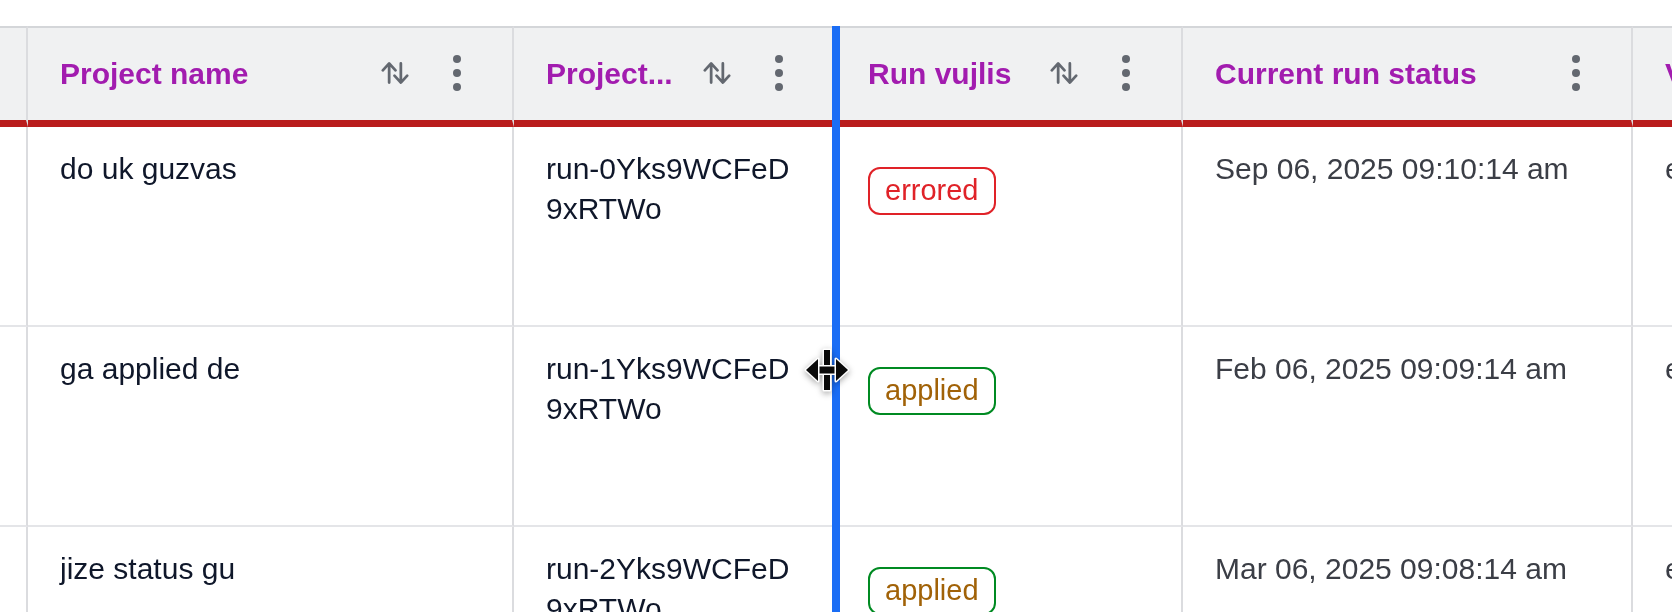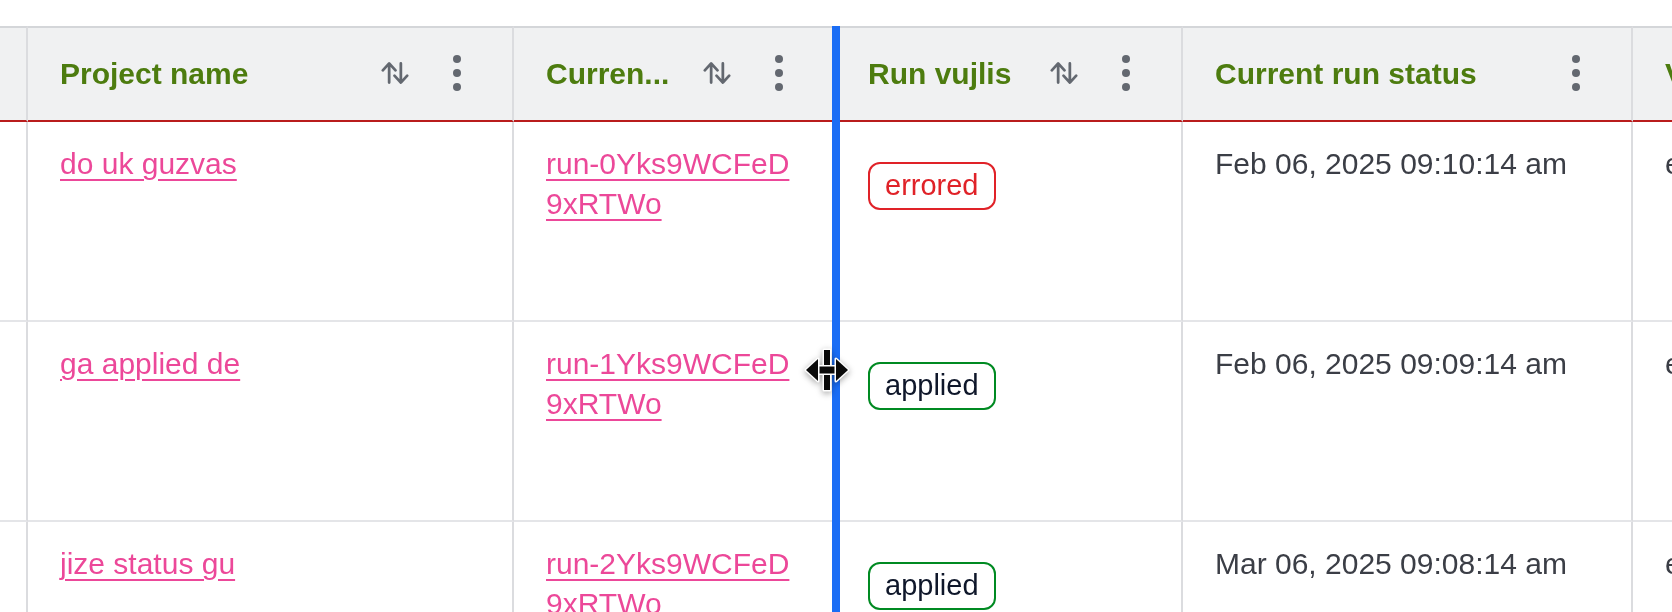--- a/index.html
+++ b/index.html
@@ -8,47 +8,47 @@
     font-family:"Liberation Sans","DejaVu Sans",sans-serif;
     -webkit-font-smoothing:antialiased;
   }
   table.ws{
     position:absolute;top:26px;left:0;width:2040px;
     table-layout:fixed;border-collapse:separate;border-spacing:0;
   }
   
   thead th{
     height:92px;background:#f0f1f2;vertical-align:middle;
-    border-top:2px solid #d4d6d9;border-bottom:2px solid #b91c1c;
-    padding:0;font-weight:700;font-size:30px;color:#4d7c0f;text-align:left;
+    border-top:2px solid #d4d6d9;border-bottom:7px solid #b91c1c;
+    padding:0;font-weight:700;font-size:30px;color:#a21caf;text-align:left;
   }
   thead th.divider, tbody td.divider{border-right:2px solid #dbdcdf;}
   .hcell{display:flex;align-items:center;padding:0 50px 0 32px;gap:0;}
   .hlabel{flex:1 1 auto;white-space:nowrap;overflow:hidden;text-overflow:ellipsis;min-width:0;}
   .icon-btn{flex:0 0 auto;display:flex;align-items:center;justify-content:center;
     background:none;border:none;padding:0;cursor:pointer;}
   .sort-btn{margin-left:24px;margin-right:40px;}
   .sort-btn svg{width:34px;height:34px;stroke:#636870;fill:none;stroke-width:2.6;
     stroke-linecap:round;stroke-linejoin:round;}
   .kebab-btn svg{width:10px;height:38px;fill:#636870;}
   
   tbody td{
     height:136px;background:#fff;vertical-align:top;
     border-bottom:2px solid #e4e5e8;
     padding:22px 32px;font-size:30px;line-height:40px;color:#3b3e46;text-align:left;
   }
   tbody td.c0, thead th.c0{padding:0;}
-  a.cell-link{color:#ec4899;text-decoration:underline;text-decoration-thickness:2px;
+  a.cell-link{color:#0f172a;text-decoration-thickness:2px;
     text-underline-offset:5px;cursor:pointer;text-align:center;}
   td.run-cell a{word-break:break-all;}
   td.status-cell{padding-top:40px;}
   .badge{display:inline-block;vertical-align:top;border:2px solid;border-radius:12px;
     padding:3px 15px 5px 15px;font-size:29px;line-height:36px;background:#fff;}
   .badge[data-status="errored"]{color:#e02228;border-color:#e02228;}
-  .badge[data-status="applied"]{color:#0f172a;border-color:#008a22;}
+  .badge[data-status="applied"]{color:#a16207;border-color:#008a22;}
   
   .resize-line{position:absolute;left:832px;top:26px;width:8px;height:586px;
     background:#1a6df5;z-index:6;cursor:col-resize;}
   .col-cursor{position:absolute;left:804px;top:348px;width:46px;height:44px;z-index:7;
     filter:drop-shadow(0 2px 3px rgba(0,0,0,0.35));pointer-events:none;}
 </style>
 </head>
 <body>
 
 <div class="viewport">
@@ -80,21 +80,21 @@
                     <circle cx="5" cy="5" r="4"></circle>
                     <circle cx="5" cy="19" r="4"></circle>
                     <circle cx="5" cy="33" r="4"></circle>
                   </svg></span>
             </button>
           </div>
         </th>
 
         <th class="divider">
           <div class="hcell">
-            <span class="hlabel">Curren...</span>
+            <span class="hlabel">Project...</span>
             <button class="icon-btn sort-btn">
               <span><svg viewBox="0 0 32 32">
                     <path d="M10.5 25 V7.5 M4.5 13.5 L10.5 7 L16.5 13.5"></path>
                     <path d="M21.5 7 V24.5 M15.5 18.5 L21.5 25 L27.5 18.5"></path>
                   </svg></span>
             </button>
             <button class="icon-btn kebab-btn">
               <span><svg viewBox="0 0 10 38">
                     <circle cx="5" cy="5" r="4"></circle>
                     <circle cx="5" cy="19" r="4"></circle>
@@ -143,21 +143,21 @@
         </th>
       </tr>
     </thead>
 
     <tbody>
       <tr>
         <td class="c0 divider"></td>
         <td class="divider"><a class="cell-link">do uk guzvas</a></td>
         <td class="divider run-cell"><a class="cell-link">run-0Yks9WCFeD9xRTWo</a></td>
         <td class="divider status-cell"><span class="badge" data-status="errored">errored</span></td>
-        <td class="divider">Feb 06, 2025 09:10:14 am</td>
+        <td class="divider">Sep 06, 2025 09:10:14 am</td>
         <td>e</td>
       </tr>
 
       <tr>
         <td class="c0 divider"></td>
         <td class="divider"><a class="cell-link">ga applied de</a></td>
         <td class="divider run-cell"><a class="cell-link">run-1Yks9WCFeD9xRTWo</a></td>
         <td class="divider status-cell"><span class="badge" data-status="applied">applied</span></td>
         <td class="divider">Feb 06, 2025 09:09:14 am</td>
         <td>e</td>

